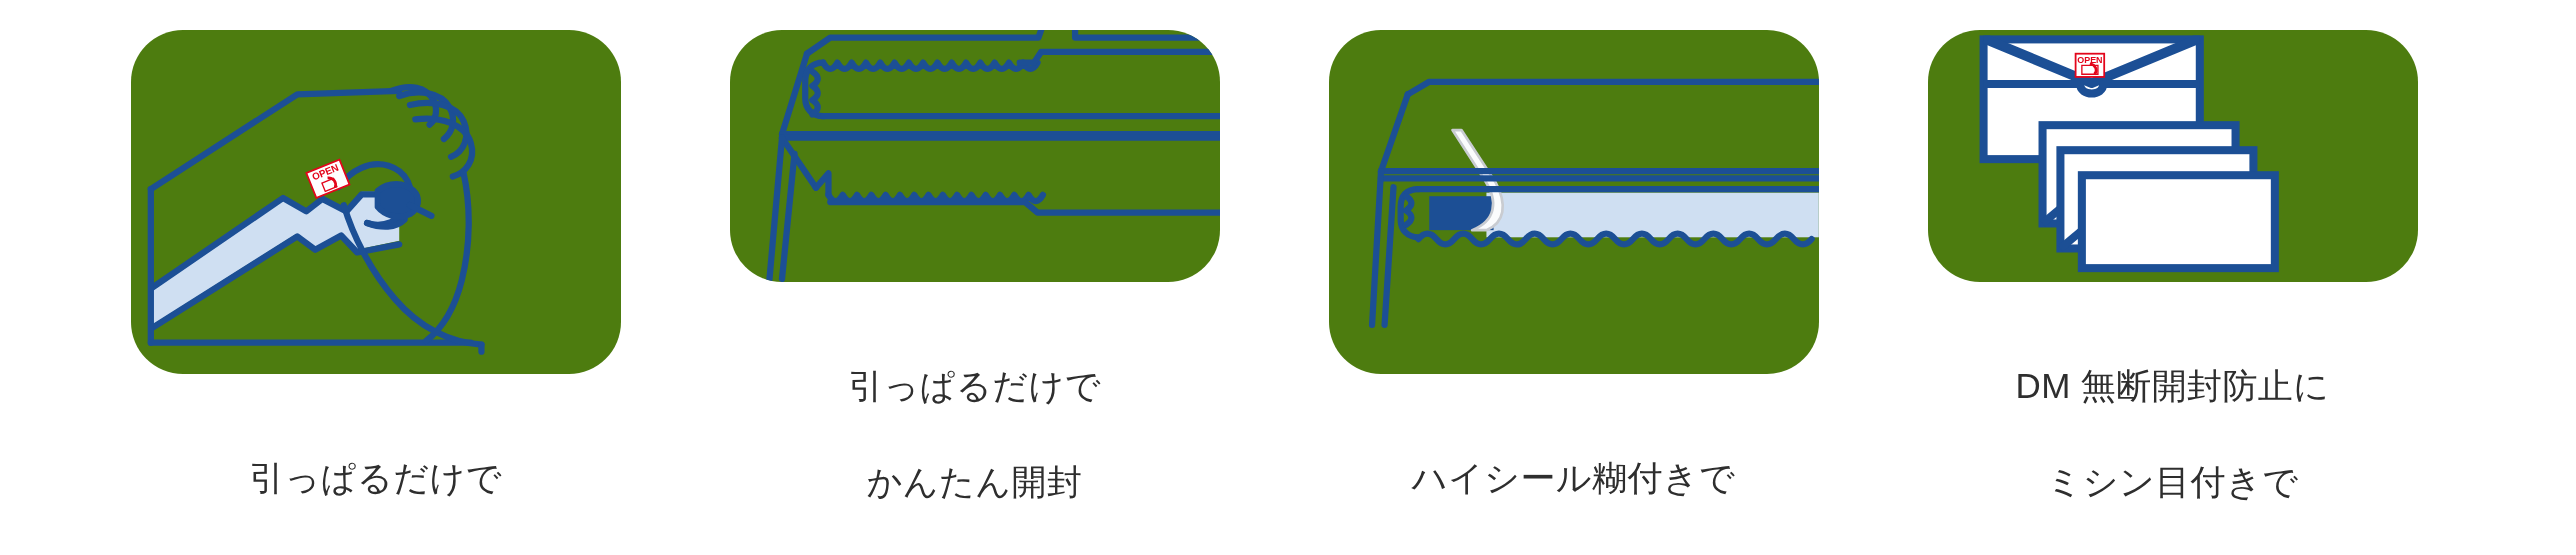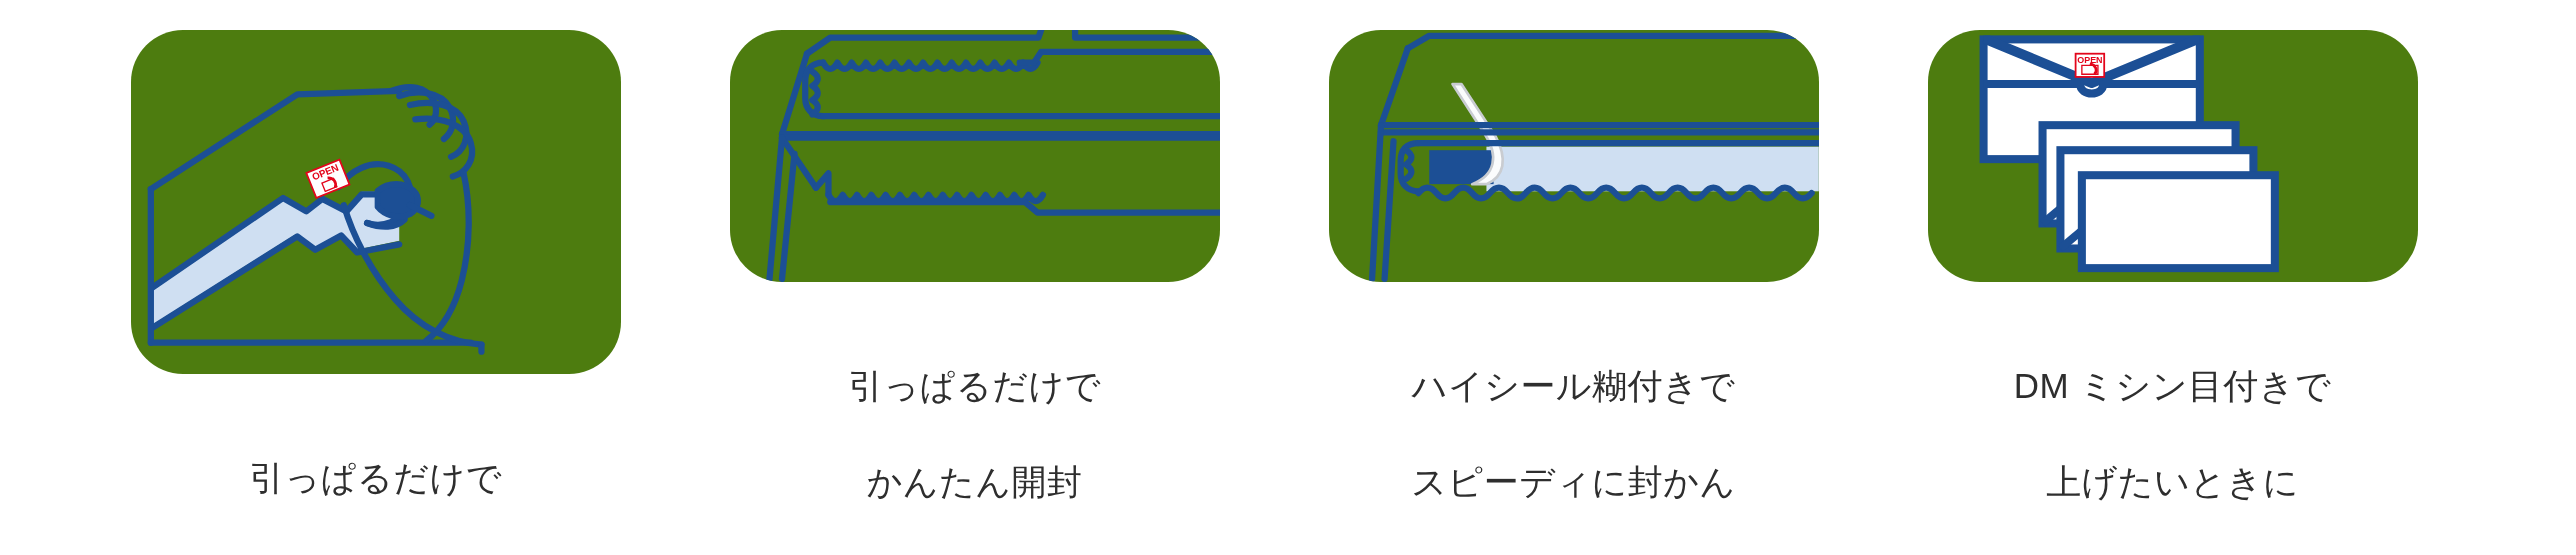--- a/index.html
+++ b/index.html
@@ -183,21 +183,20 @@
                    q10 -12 20 0 q10 12 20 0 q10 -12 20 0 q10 12 20 0
                    q10 -12 20 0 q10 12 20 0"></path>
 
           <path d="M58 158 L48 330"></path>
           <path d="M72 176 L62 330"></path>
         </g>
       </svg>
     </div>
     <div class="caption">
       <div>ハイシール糊付きで</div>
-      <div>スピーディに封かん</div>
     </div>
   </div>
 
   <div class="feature-card">
     <div class="thumb">
       <svg viewBox="0 0 548 385" xmlns="http://www.w3.org/2000/svg">
 
         <g>
           <rect x="62" y="62" width="242" height="134" fill="#ffffff" stroke="#1c4f95" stroke-width="9"></rect>
           <path d="M62 62 L183 112 L304 62" fill="none" stroke="#1c4f95" stroke-width="9" stroke-linejoin="round"></path>
@@ -224,19 +223,19 @@
           <rect x="148" y="186" width="216" height="110" fill="#ffffff" stroke="#1c4f95" stroke-width="9"></rect>
           <path d="M148 296 L210 244" fill="none" stroke="#1c4f95" stroke-width="9"></path>
         </g>
 
         <g>
           <rect x="172" y="214" width="216" height="104" fill="#ffffff" stroke="#1c4f95" stroke-width="9"></rect>
         </g>
       </svg>
     </div>
     <div class="caption">
-      <div>DM ミシン目付きで</div>
-      <div>上げたいときに</div>
+      <div>DM 無断開封防止に</div>
+      <div>ミシン目付きで</div>
     </div>
   </div>
 
 </div>
 
 
 </body></html>

